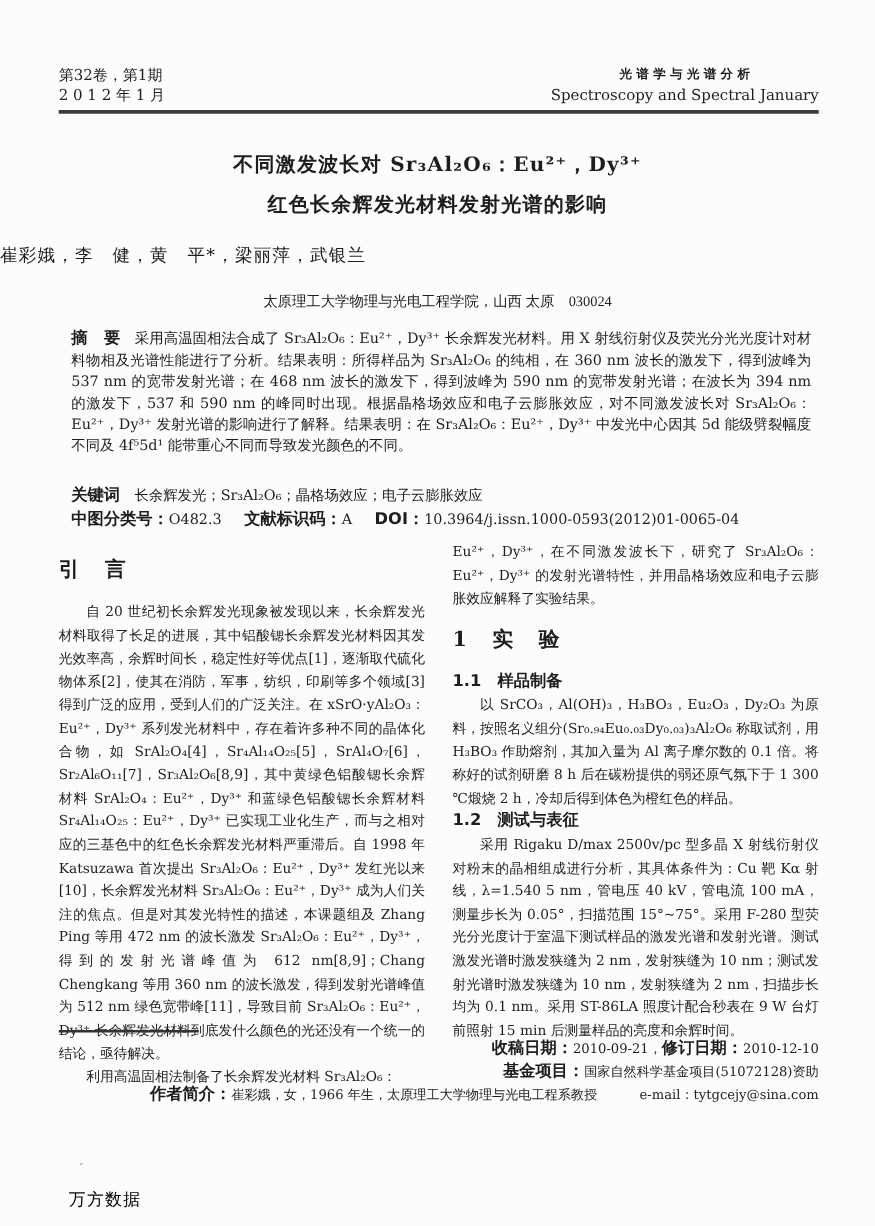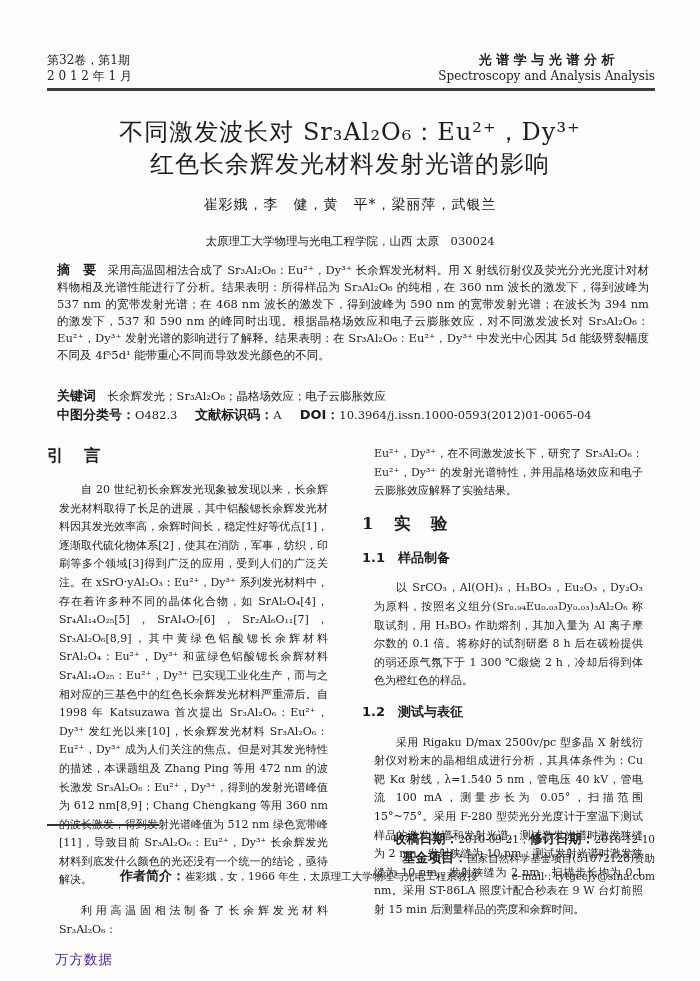--- a/index.html
+++ b/index.html
@@ -10,76 +10,76 @@
   }
   
   .jheader {
     position:absolute; top:52px; left:47px; width:608px;
     display:flex; justify-content:space-between; align-items:center;
     font-size:12px; line-height:16px;
   }
   .jheader .left  { text-align:left;  white-space:nowrap; }
   .jheader .center{ text-align:center; white-space:nowrap; }
   .jheader .right { text-align:right; white-space:nowrap; }
-  .jtitle-cn { font-weight:700; font-size:13px; }
+  .jtitle-cn { font-weight:700; font-size:10px; }
   .jtitle-en { font-size:12px; }
   .header-rule {
     position:absolute; top:88px; left:47px; width:608px; height:3px;
     background:#3b3b3b;
   }
   
   .title-block { position:absolute; top:116px; left:0; width:700px; text-align:center; }
-  .title-line { font-size:24px; font-weight:400; line-height:32px; letter-spacing:1px; }
-  .authors { position:absolute; top:196px; left:0; width:700px; text-align:center;
+  .title-line { font-size:16px; font-weight:700; line-height:32px; letter-spacing:1px; }
+  .authors { position:absolute; top:196px; left:0; width:700px; 
              font-size:14px; letter-spacing:1px; }
   .affiliation { position:absolute; top:234px; left:0; width:700px; text-align:center;
-                 font-size:11.5px; }
+                 font-size:11.5px;font-family:Liberation Serif, serif; }
   
   .abstract { position:absolute; top:262px; left:57px; width:592px;
               font-size:11.5px; line-height:16.9px; text-align:justify; }
   .lbl { font-weight:700; font-family:"DejaVu Sans", sans-serif; font-size:13px; }
   .keywords { position:absolute; top:387px; left:57px; width:592px; font-size:11.5px; }
   .metaline  { position:absolute; top:406px; left:57px; width:592px; font-size:11.5px; }
   .metaline .gap { display:inline-block; width:18px; }
   
   .columns { position:absolute; top:433px; left:47px; width:608px;
              display:flex; justify-content:space-between; }
   .col { width:293px; font-size:11px; line-height:18.6px; text-align:justify; }
-  .col p { margin:12px; text-indent:2em; }
+  .col p { margin:0; text-indent:2em; }
   .col p.cont { text-indent:0; }
   .sec-h1 { font-size:16.5px; font-weight:700; margin:12px 0 14px 0; letter-spacing:2px;
             text-align:left; line-height:22px; }
   .sec-h2 { font-weight:700; font-family:"DejaVu Sans", sans-serif; font-size:13px;
             margin:0; text-align:left; }
   
   .footnotes { position:absolute; top:824px; left:47px; width:608px;
                font-size:10.5px; line-height:17.5px;text-align:right; }
   .foot-rule { width:112px; height:2px; background:#333; margin:0 0 4px 0; }
   .footnotes .row { white-space:nowrap; padding-left:8px; }
   .footnotes .row.indent { padding-left:52px; }
   .footnotes .egap { display:inline-block; width:34px; }
   .footnotes .sgap { display:inline-block; width:8px; }
   
   .scan-mark { position:absolute; top:930px; left:62px; color:#777; font-size:10px; }
-  .watermark { position:absolute; top:951px; left:55px; color:#4c1d95;
+  .watermark { position:absolute; top:951px; left:55px; color:#000000;
                font-size:13.5px; font-family:"DejaVu Sans", sans-serif; letter-spacing:1px; }
 </style>
 </head>
 <body>
 
 <div class="page">
 
   <div class="jheader">
     <div class="left">
       <div>第32卷，第1期</div>
       <div>2 0 1 2 年 1 月</div>
     </div>
     <div class="center">
       <div class="jtitle-cn">光 谱 学 与 光 谱 分 析</div>
-      <div class="jtitle-en">Spectroscopy and Analysis Analysis</div>
+      <div class="jtitle-en">Spectroscopy and Spectral January</div>
     </div>
   </div>
   <div class="header-rule"></div>
 
   <div class="title-block">
     <div class="title-line">不同激发波长对 Sr₃Al₂O₆：Eu²⁺，Dy³⁺</div>
     <div class="title-line">红色长余辉发光材料发射光谱的影响</div>
   </div>
   <div class="authors">崔彩娥，李　健，黄　平*，梁丽萍，武银兰</div>
   <div class="affiliation">太原理工大学物理与光电工程学院，山西 太原　030024</div>

